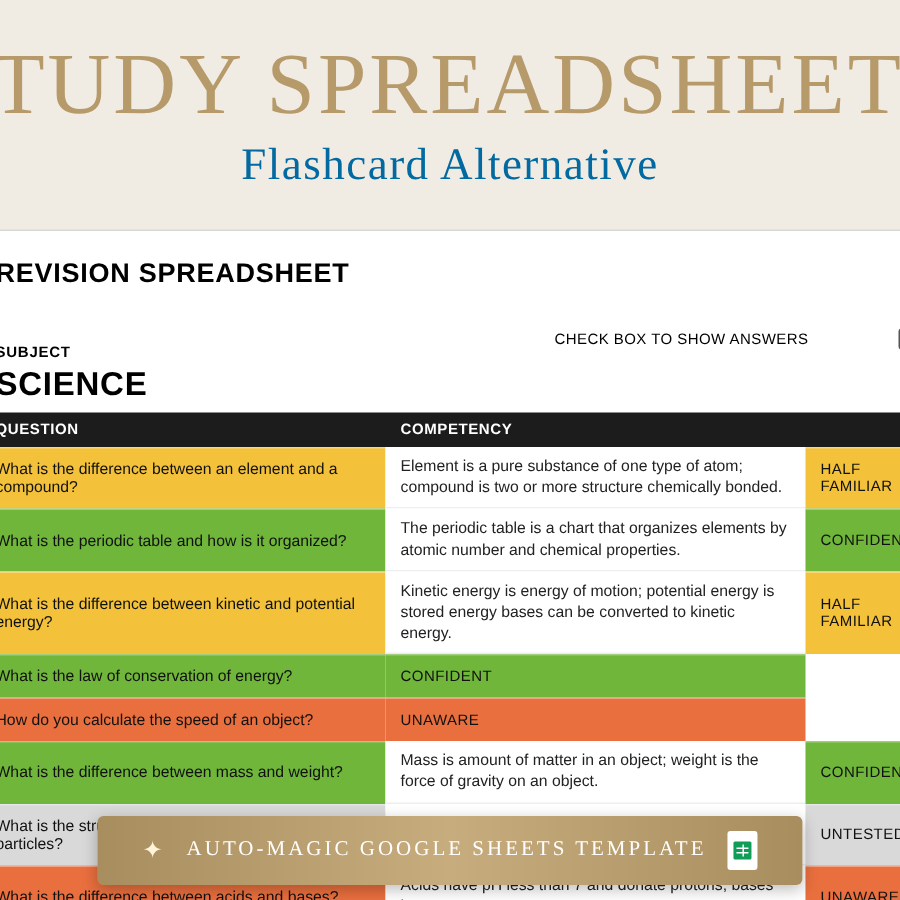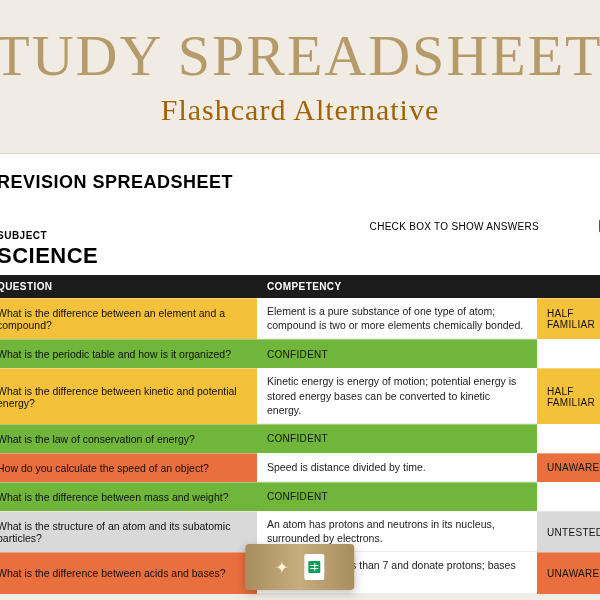--- a/index.html
+++ b/index.html
@@ -19,21 +19,21 @@
     color: #b69a6a;
     font-weight: 400;
     text-align: center;
     margin-top: 22px;
     white-space: nowrap;
     margin-left: -40px;
   }
   .hero-subtitle {
     font-family: Georgia, 'Times New Roman', serif;
     font-size: 30px;
-    color: #a16207;
+    color: #0369a1;
     text-align: center;
     margin-top: 4px;
     font-weight: 400;
     letter-spacing: 1px;
   }
 
   .sheet-wrap {
     position: absolute;
     top: 153px;
     left: -30px;
@@ -213,54 +213,56 @@
   <div class="subject-value">SCIENCE</div>
 
   <div class="hdr-row">
     <div>QUESTION</div>
     <div>COMPETENCY</div>
   </div>
 
   <div id="rows">
       <div class="data-row">
         <div class="q-cell" style="background: rgb(243, 193, 58);">What is the difference between an element and a compound?</div>
-        <div class="a-cell">Element is a pure substance of one type of atom; compound is two or more elements chemically bonded.</div>
+        <div class="a-cell">Element is a pure substance of one type of atom; compound is two or more structure chemically bonded.</div>
         <div class="c-cell" style="background: rgb(243, 193, 58);">HALF FAMILIAR</div>
       </div>
       <div class="data-row">
         <div class="q-cell" style="background: rgb(111, 182, 58);">What is the periodic table and how is it organized?</div>
+        <div class="a-cell">The periodic table is a chart that organizes elements by atomic number and chemical properties.</div>
         <div class="c-cell" style="background: rgb(111, 182, 58);">CONFIDENT</div>
       </div>
       <div class="data-row">
         <div class="q-cell" style="background: rgb(243, 193, 58);">What is the difference between kinetic and potential energy?</div>
         <div class="a-cell">Kinetic energy is energy of motion; potential energy is stored energy bases can be converted to kinetic energy.</div>
         <div class="c-cell" style="background: rgb(243, 193, 58);">HALF FAMILIAR</div>
       </div>
       <div class="data-row">
         <div class="q-cell" style="background: rgb(111, 182, 58);">What is the law of conservation of energy?</div>
         <div class="c-cell" style="background: rgb(111, 182, 58);">CONFIDENT</div>
       </div>
       <div class="data-row">
         <div class="q-cell" style="background: rgb(233, 111, 62);">How do you calculate the speed of an object?</div>
-        <div class="a-cell">Speed is distance divided by time.</div>
         <div class="c-cell" style="background: rgb(233, 111, 62);">UNAWARE</div>
       </div>
       <div class="data-row">
         <div class="q-cell" style="background: rgb(111, 182, 58);">What is the difference between mass and weight?</div>
+        <div class="a-cell">Mass is amount of matter in an object; weight is the force of gravity on an object.</div>
         <div class="c-cell" style="background: rgb(111, 182, 58);">CONFIDENT</div>
       </div>
       <div class="data-row">
         <div class="q-cell" style="background: rgb(217, 217, 217);">What is the structure of an atom and its subatomic particles?</div>
         <div class="a-cell">An atom has protons and neutrons in its nucleus, surrounded by electrons.</div>
         <div class="c-cell" style="background: rgb(217, 217, 217);">UNTESTED</div>
       </div>
       <div class="data-row">
         <div class="q-cell" style="background: rgb(233, 111, 62);">What is the difference between acids and bases?</div>
         <div class="a-cell">Acids have pH less than 7 and donate protons; bases have</div>
         <div class="c-cell" style="background: rgb(233, 111, 62);">UNAWARE</div>
       </div>
     </div>
 </div>
 
 <div class="footer-banner">
   <span class="sparkle">✦</span>
+  <span>AUTO-MAGIC GOOGLE SHEETS TEMPLATE</span>
   <span class="gs-icon"></span>
 </div>
 
 </body></html>

